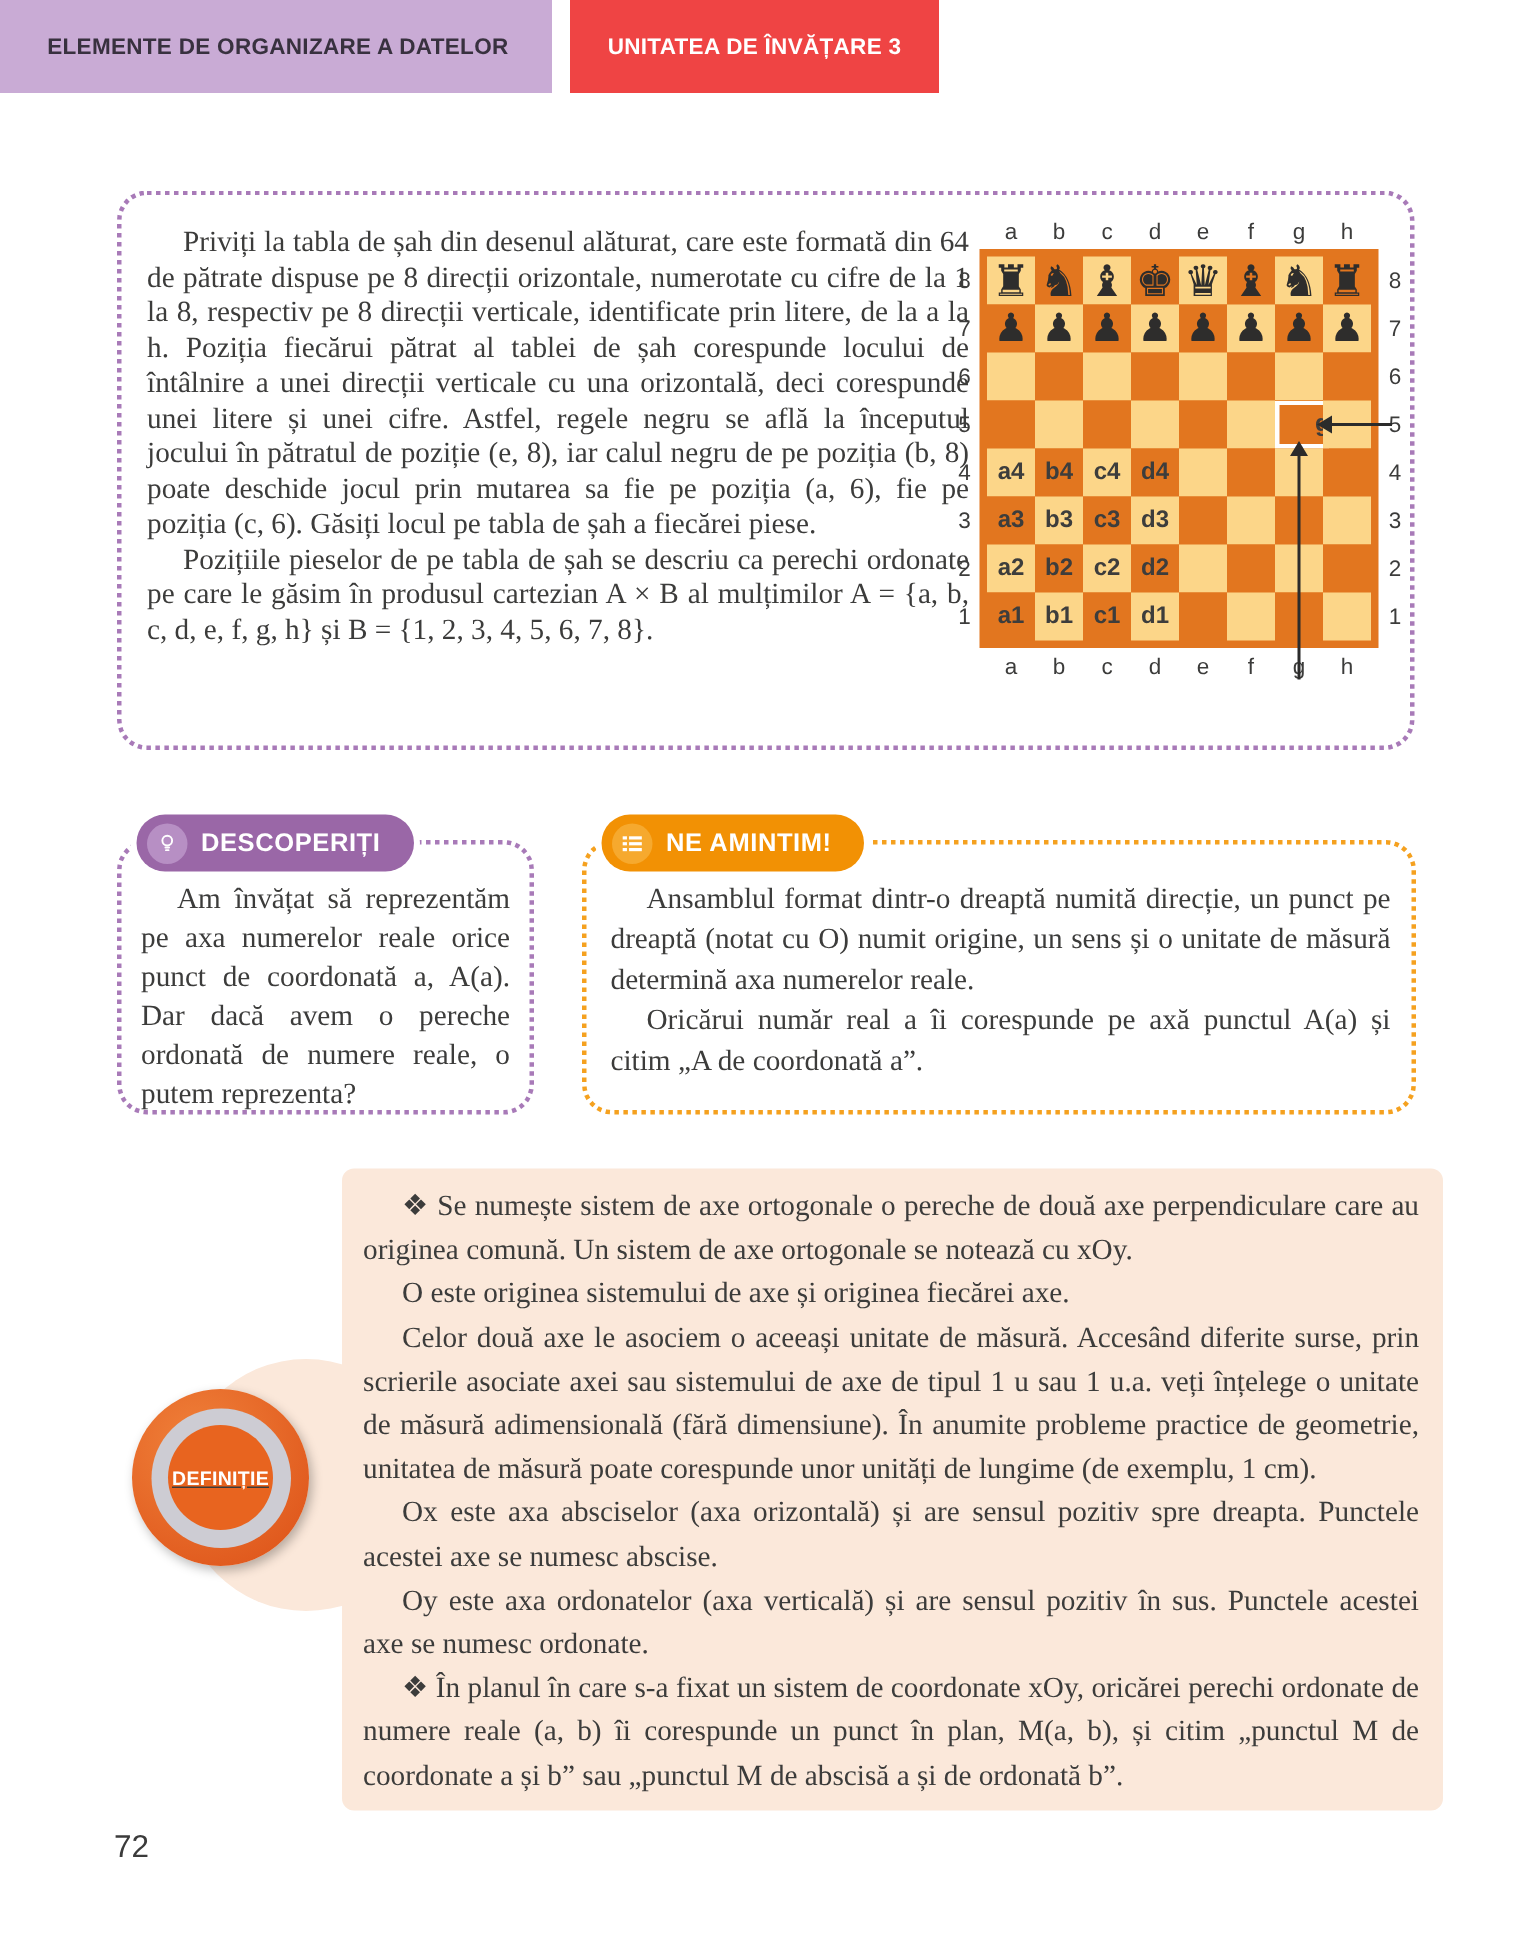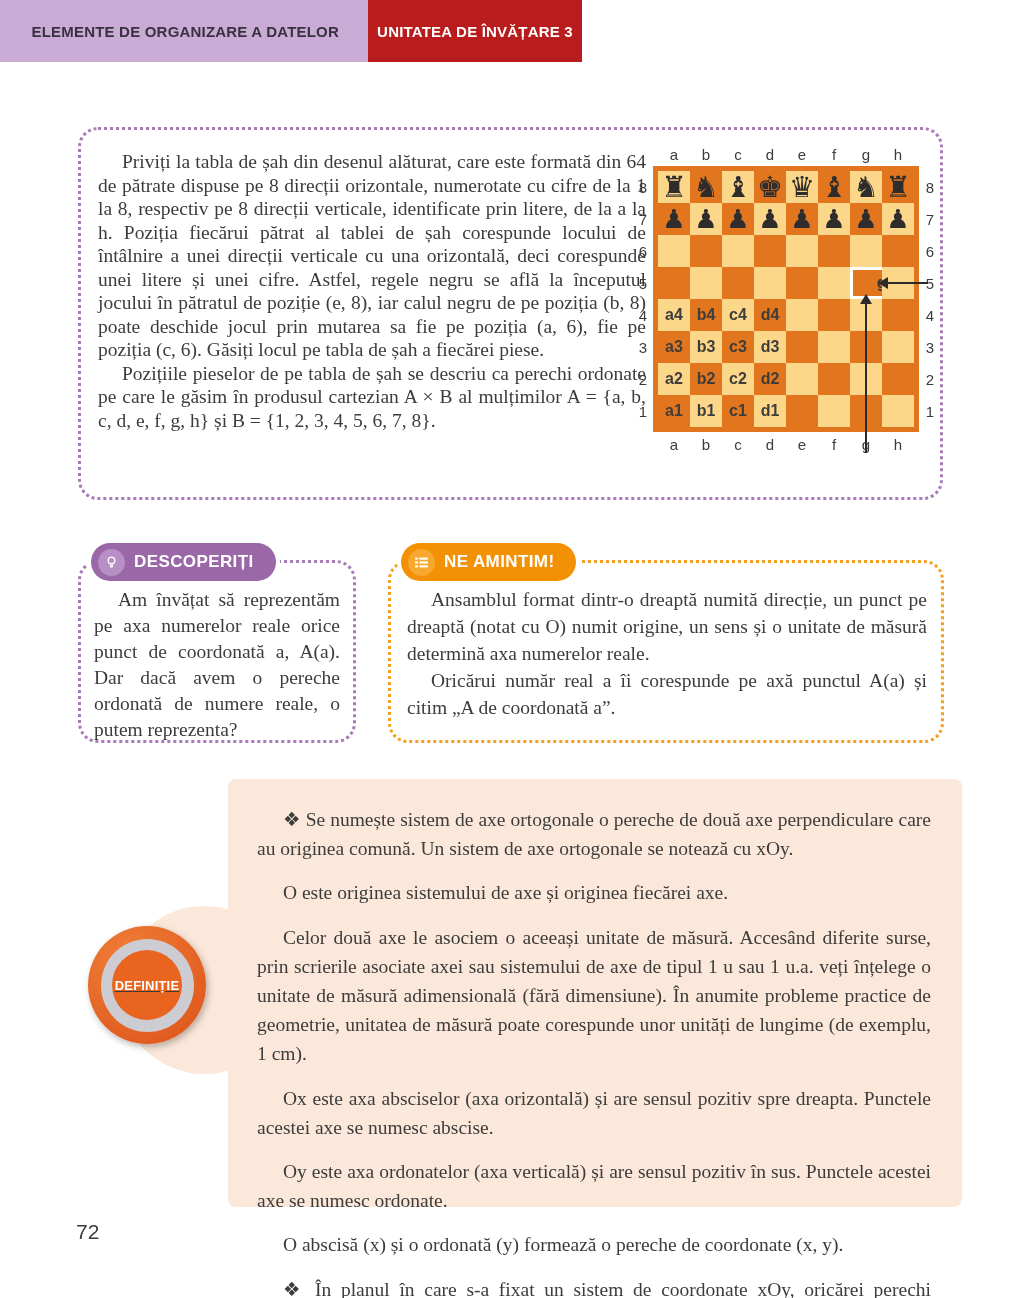--- a/index.html
+++ b/index.html
@@ -3,21 +3,21 @@
 <meta charset="utf-8">
 <style>
   html,body{margin:0;padding:0;background:#ffffff;}
   .page{position:relative;width:1024px;height:1298px;background:#fff;overflow:hidden;
         font-family:"Liberation Serif","DejaVu Serif",serif;color:#3c3c3b;}
 
   
   .hdr-left{position:absolute;left:0;top:0;width:368px;height:62px;background:#c9abd5;
             display:flex;align-items:center;justify-content:flex-end;padding-right:29px;box-sizing:border-box;
             font-family:"Liberation Sans",sans-serif;font-weight:bold;font-size:15px;color:#38313f;letter-spacing:.2px;}
-  .hdr-right{position:absolute;left:368px;top:0;width:214px;height:62px;background:#b91c1c;
+  .hdr-right{position:absolute;left:380px;top:0;width:246px;height:62px;background:#ef4444;
              display:flex;align-items:center;justify-content:center;
              font-family:"Liberation Sans",sans-serif;font-weight:bold;font-size:15px;color:#fff;letter-spacing:.2px;}
 
   
   .box{position:absolute;border:3px dotted #a87ab8;border-radius:20px;box-sizing:border-box;}
   .box.orange{border-color:#f5a11f;}
   .pill{position:absolute;top:-20px;left:10px;height:38px;border-radius:19px;background:#9a67a7;
         display:flex;align-items:center;gap:9px;padding:0 22px 0 7px;white-space:nowrap;
         font-family:"Liberation Sans",sans-serif;font-weight:bold;font-size:17px;color:#fff;letter-spacing:.4px;
         box-shadow:0 0 0 4px #fff;}
@@ -64,21 +64,21 @@
   .discover-text{padding:24px 13px 0 13px;font-size:19.5px;line-height:26px;text-align:justify;}
   .discover-text p{margin:0;text-indent:24px;}
   .remember{left:388px;top:560px;width:556px;height:183px;}
   .remember-text{padding:23px 14px 0 16px;font-size:19.5px;line-height:27px;text-align:justify;}
   .remember-text p{margin:0;text-indent:24px;}
 
   
   .def-panel{position:absolute;left:228px;top:779px;width:734px;height:428px;background:#fbe8da;
              border-radius:8px;box-sizing:border-box;padding:11px 16px 0 14px;
              font-size:19.5px;line-height:29.2px;text-align:justify;}
-  .def-panel p{margin:15px;text-indent:26px;}
+  .def-panel p{margin:0;text-indent:26px;}
   .def-bulge{position:absolute;left:120px;top:906px;width:168px;height:168px;border-radius:50%;background:#fbe8da;}
   .def-badge{position:absolute;left:88px;top:926px;width:118px;height:118px;border-radius:50%;
              background:radial-gradient(circle at 36% 30%,#f0813a,#dc4f16);
              display:flex;align-items:center;justify-content:center;box-shadow:2px 3px 7px rgba(0,0,0,.28);}
   .def-ring{width:93px;height:93px;border-radius:50%;background:#cdccd3;display:flex;align-items:center;justify-content:center;text-decoration:underline;}
   .def-core{width:70px;height:70px;border-radius:50%;background:#e8641f;display:flex;align-items:center;justify-content:center;}
   .def-core span{font-family:"Liberation Sans",sans-serif;font-weight:bold;font-size:13px;color:#fff;letter-spacing:.2px;}
 
   .page-num{position:absolute;left:76px;top:1220px;font-family:"Liberation Sans",sans-serif;font-size:21px;color:#3b3b3b;}
 </style>
@@ -315,21 +315,20 @@
     </div>
   </section>
 
   <div class="def-bulge"></div>
   <section class="def-panel">
     <p>❖ Se numește sistem de axe ortogonale o pereche de două axe perpendiculare care au originea comună. Un sistem de axe ortogonale se notează cu xOy.</p>
     <p>O este originea sistemului de axe și originea fiecărei axe.</p>
     <p>Celor două axe le asociem o aceeași unitate de măsură. Accesând diferite surse, prin scrierile asociate axei sau sistemului de axe de tipul 1 u sau 1 u.a. veți înțelege o unitate de măsură adimensională (fără dimensiune). În anumite probleme practice de geometrie, unitatea de măsură poate corespunde unor unități de lungime (de exemplu, 1 cm).</p>
     <p>Ox este axa absciselor (axa orizontală) și are sensul pozitiv spre dreapta. Punctele acestei axe se numesc abscise.</p>
     <p>Oy este axa ordonatelor (axa verticală) și are sensul pozitiv în sus. Punctele acestei axe se numesc ordonate.</p>
-    <p>O abscisă (x) și o ordonată (y) formează o pereche de coordonate (x, y).</p>
     <p>❖ În planul în care s-a fixat un sistem de coordonate xOy, oricărei perechi ordonate de numere reale (a, b) îi corespunde un punct în plan, M(a, b), și citim „punctul M de coordonate a și b” sau „punctul M de abscisă a și de ordonată b”.</p>
   </section>
   <div class="def-badge">
     <div class="def-ring">
       <div class="def-core">
         <span>DEFINIȚIE</span>
       </div>
     </div>
   </div>
 

